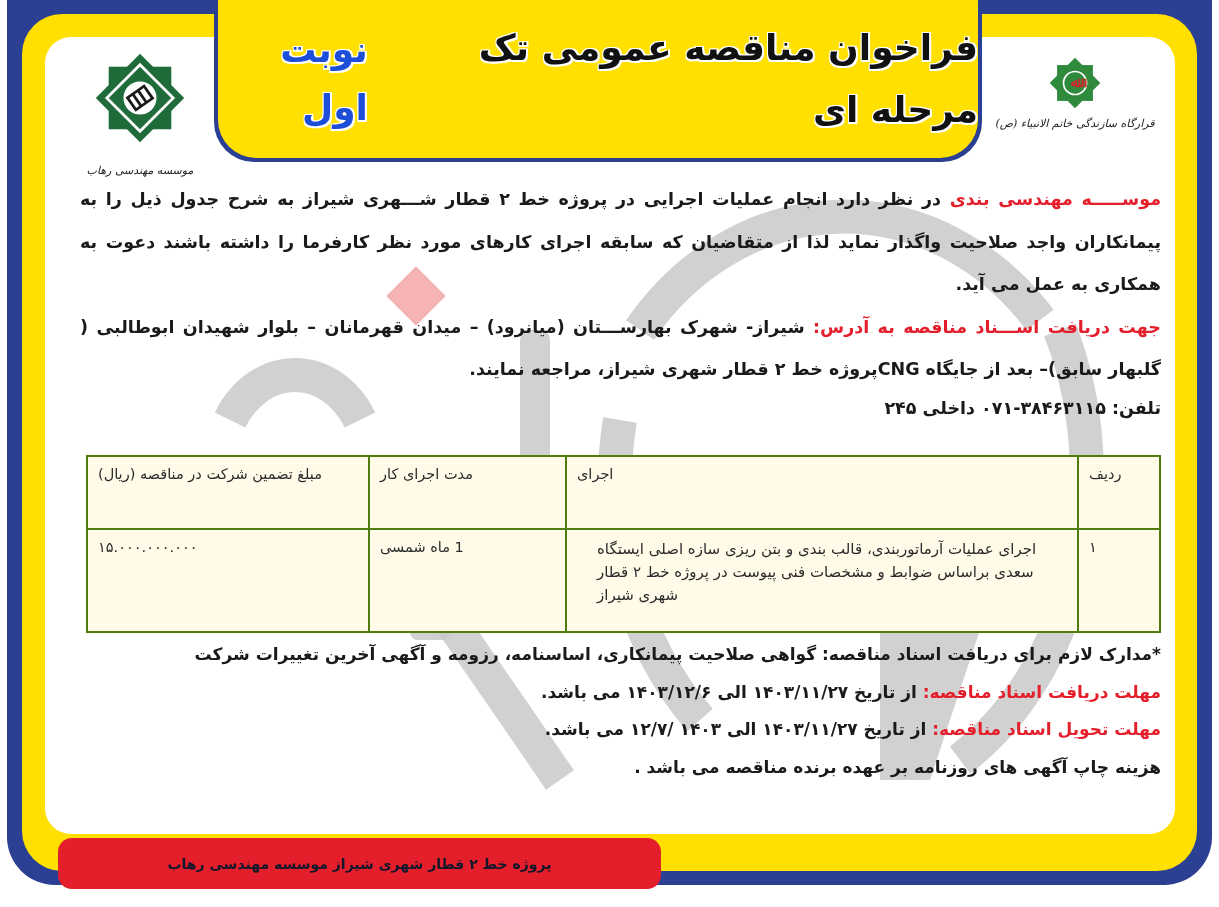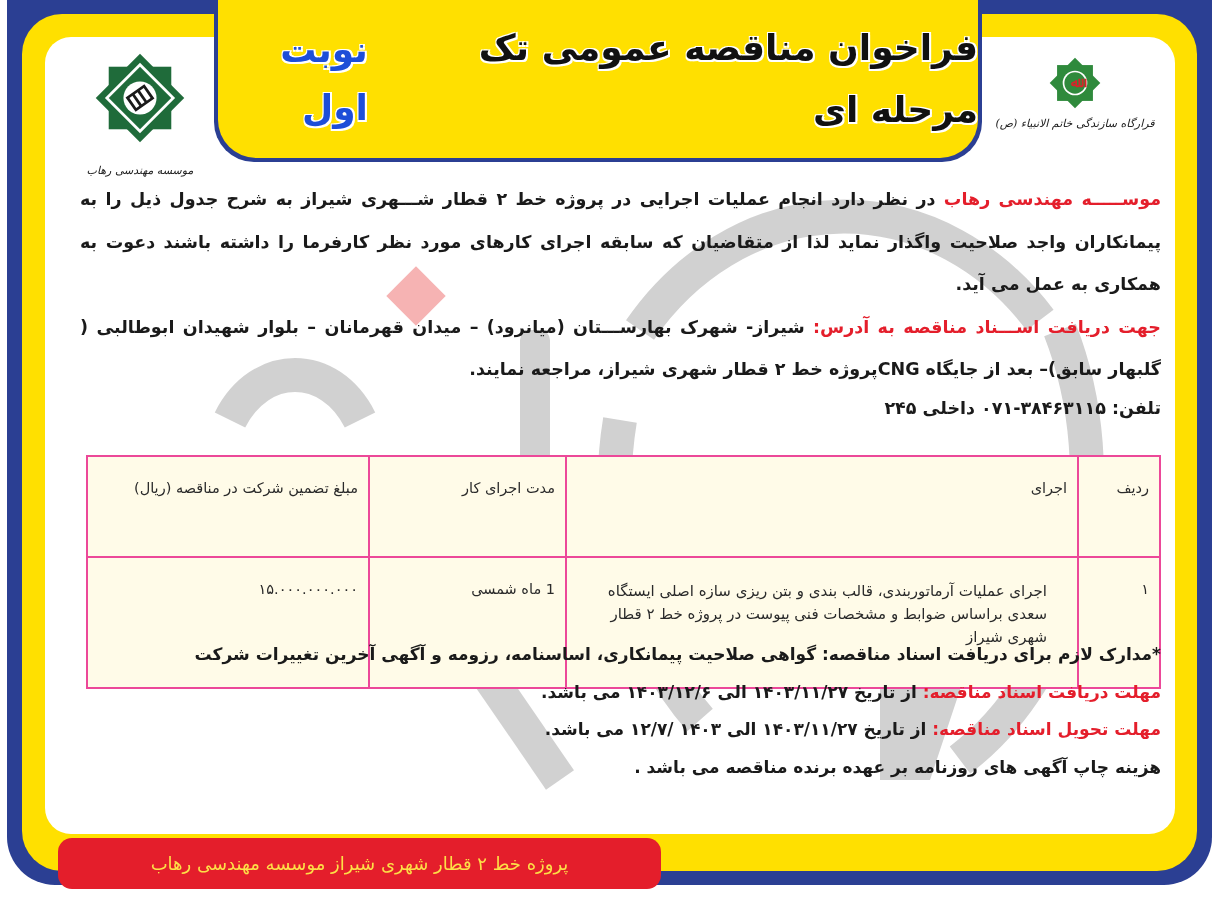--- a/index.html
+++ b/index.html
@@ -44,35 +44,35 @@
   
   .content { position: absolute; left: 80px; right: 58px; top: 178px; direction: rtl;
              font-family: "DejaVu Sans", sans-serif; font-weight: bold; color: #1a1a1a; }
   .para { font-size: 17.5px; line-height: 42.5px; text-align: justify; text-align-last: right; margin: 0; }
   .red { color: #e41e2b; }
   .phone { font-size: 17.5px; line-height: 34px; margin: 0; }
 
   
   .tbl { position: absolute; left: 86px; top: 455px; width: 1075px; border-collapse: collapse;
          direction: rtl; background: #fffbe8; font-family: "DejaVu Sans", sans-serif; font-weight: normal; }
-  .tbl td, .tbl th { border: 2px solid #ec4899; color: #2a2a2a; font-size: 14.5px; font-weight: normal;
-                     vertical-align: top; text-align: right; padding: 22px 10px; line-height: 19px; }
+  .tbl td, .tbl th { border: 2px solid #4d7c0f; color: #2a2a2a; font-size: 14.5px; font-weight: normal;
+                     vertical-align: top; text-align: left; padding: 8px 10px; line-height: 19px; }
   .tbl thead th { height: 55px; }
   .tbl tbody td { height: 85px; }
 
   
   .lower { position: absolute; left: 100px; right: 58px; top: 636px; direction: rtl;
            font-family: "DejaVu Sans", sans-serif; font-weight: bold; color: #1a1a1a; }
   .lower p { margin: 0; font-size: 17px; line-height: 37.5px; }
 
   
   .footer-pill { position: absolute; left: 58px; top: 838px; width: 603px; height: 51px;
                  background: #e41e2b; border-radius: 14px; display: flex; align-items: center;
                  justify-content: center; direction: rtl; }
-  .footer-pill span { color: #fde047; font-family: "DejaVu Sans", sans-serif; font-weight: normal; font-size: 18px; }
+  .footer-pill span { color: #0f172a; font-family: "DejaVu Sans", sans-serif; font-weight: bold; font-size: 14px; }
 </style>
 </head>
 <body>
 
 <div class="frame-blue-top"></div>
 <div class="frame-blue"></div>
 <div class="frame-yellow"></div>
 <div class="frame-white"></div>
 
 <svg class="watermark" viewBox="0 0 1219 907">
@@ -124,21 +124,21 @@
       <circle r="22" fill="#ffffff"></circle>
       <circle r="19" fill="#2f8a3c"></circle>
       <text x="0" y="8" text-anchor="middle" font-size="24" font-family="DejaVu Sans, sans-serif" fill="#d8232a" font-weight="bold">ﷲ</text>
     </g>
   </svg>
   <div class="logo-caption">قرارگاه سازندگی خاتم الانبیاء (ص)</div>
 </div>
 
 <div class="content">
   <p class="para">
-    <span class="red">موســـــه مهندسی رهاب</span><span> در نظر دارد انجام عملیات اجرایی در پروژه خط ۲ قطار شـــهری شیراز به شرح جدول ذیل را به پیمانکاران واجد صلاحیت واگذار نماید لذا از متقاضیان که سابقه اجرای کارهای مورد نظر کارفرما را داشته باشند دعوت به همکاری به عمل می آید.</span>
+    <span class="red">موســـــه مهندسی بندی</span><span> در نظر دارد انجام عملیات اجرایی در پروژه خط ۲ قطار شـــهری شیراز به شرح جدول ذیل را به پیمانکاران واجد صلاحیت واگذار نماید لذا از متقاضیان که سابقه اجرای کارهای مورد نظر کارفرما را داشته باشند دعوت به همکاری به عمل می آید.</span>
   </p>
   <p class="para">
     <span class="red">جهت دریافت اســـناد مناقصه به آدرس:</span><span> شیراز- شهرک بهارســـتان (میانرود) – میدان قهرمانان – بلوار شهیدان ابوطالبی ( گلبهار سابق)– بعد از جایگاه  CNGپروژه خط ۲ قطار شهری شیراز، مراجعه نمایند.</span>
   </p>
   <p class="phone">
     <span>تلفن:</span><span> ۳۸۴۶۳۱۱۵-۰۷۱ داخلی ۲۴۵</span>
   </p>
 </div>
 
 <table class="tbl">

